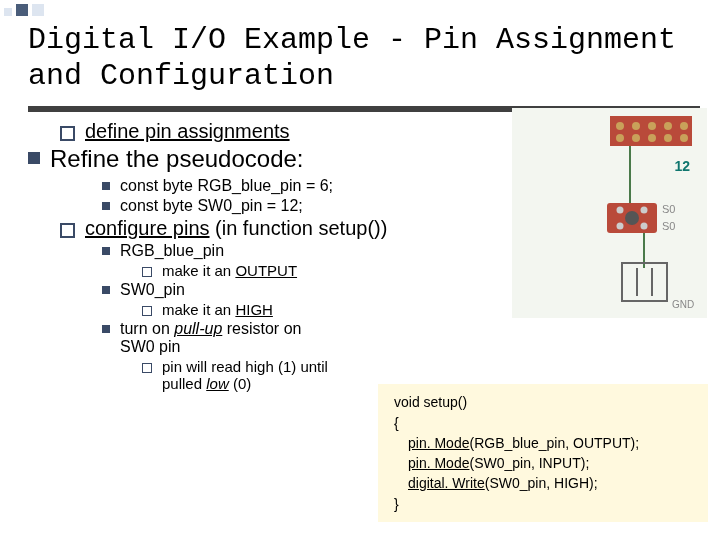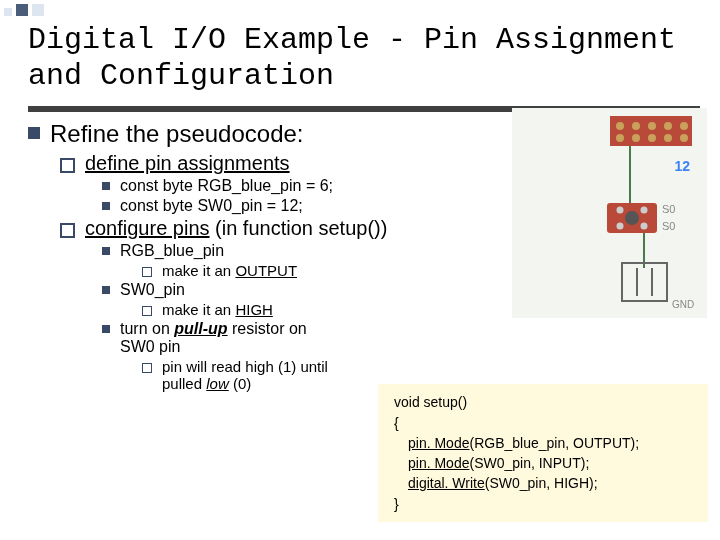--- a/index.html
+++ b/index.html
@@ -121,57 +121,57 @@
     background: #fff9de;
     font-size: 14px;
     line-height: 1.45;
     padding: 8px 16px;
     font-family: Arial, sans-serif;
   }
   .pin12 {
     position: absolute;
     top: 158px;
     right: 30px;
-    color: #3b82f6;
+    color: #0f766e;
     font-size: 14px;
     font-weight: bold;
   }
 </style>
 </head>
 <body>
 
 <div class="corner-decoration">
   <div class="sq small"></div>
   <div class="sq dark"></div>
   <div class="sq"></div>
 </div>
 
 <div class="title">Digital I/O Example - Pin Assignment and Configuration</div>
 
 <div class="content">
+  <div class="bullet lvl2">
+    <div class="marker"></div>
+    <div class="underline">define pin assignments</div>
+  </div>
+
   <div class="bullet lvl1">
     <div class="marker"></div>
     <div>Refine the pseudocode:</div>
   </div>
+  <div class="bullet lvl3">
+    <div class="marker"></div>
+    <div>const byte RGB_blue_pin = 6;</div>
+  </div>
+  <div class="bullet lvl3">
+    <div class="marker"></div>
+    <div>const byte SW0_pin = 12;</div>
+  </div>
 
   <div class="bullet lvl2">
     <div class="marker"></div>
-    <div class="underline">define pin assignments</div>
-  </div>
-  <div class="bullet lvl3">
-    <div class="marker"></div>
-    <div>const byte RGB_blue_pin = 6;</div>
-  </div>
-  <div class="bullet lvl3">
-    <div class="marker"></div>
-    <div>const byte SW0_pin = 12;</div>
-  </div>
-
-  <div class="bullet lvl2">
-    <div class="marker"></div>
     <div><span class="underline">configure pins</span><span> (in function setup())</span></div>
   </div>
 
   <div class="bullet lvl3">
     <div class="marker"></div>
     <div>RGB_blue_pin</div>
   </div>
   <div class="bullet lvl4">
     <div class="marker"></div>
     <div><span>make it an </span><span class="underline">OUTPUT</span></div>
@@ -181,21 +181,21 @@
     <div class="marker"></div>
     <div>SW0_pin</div>
   </div>
   <div class="bullet lvl4">
     <div class="marker"></div>
     <div><span>make it an </span><span class="underline">HIGH</span></div>
   </div>
 
   <div class="bullet lvl3">
     <div class="marker"></div>
-    <div style="max-width:220px"><span>turn on </span><span class="underline italic" style="font-weight:bold">pull-up</span><span> resistor on SW0 pin</span></div>
+    <div style="max-width:220px"><span>turn on </span><span class="underline italic" style="font-weight:normal">pull-up</span><span> resistor on SW0 pin</span></div>
   </div>
   <div class="bullet lvl4">
     <div class="marker"></div>
     <div style="max-width:180px"><span>pin will read high (1) until pulled </span><span class="underline italic">low</span><span> (0)</span></div>
   </div>
 </div>
 
 <div class="schematic">
   <svg width="195" height="210" viewBox="0 0 195 210">
     <rect x="0" y="0" width="195" height="210" fill="#f3f6f0"></rect>

